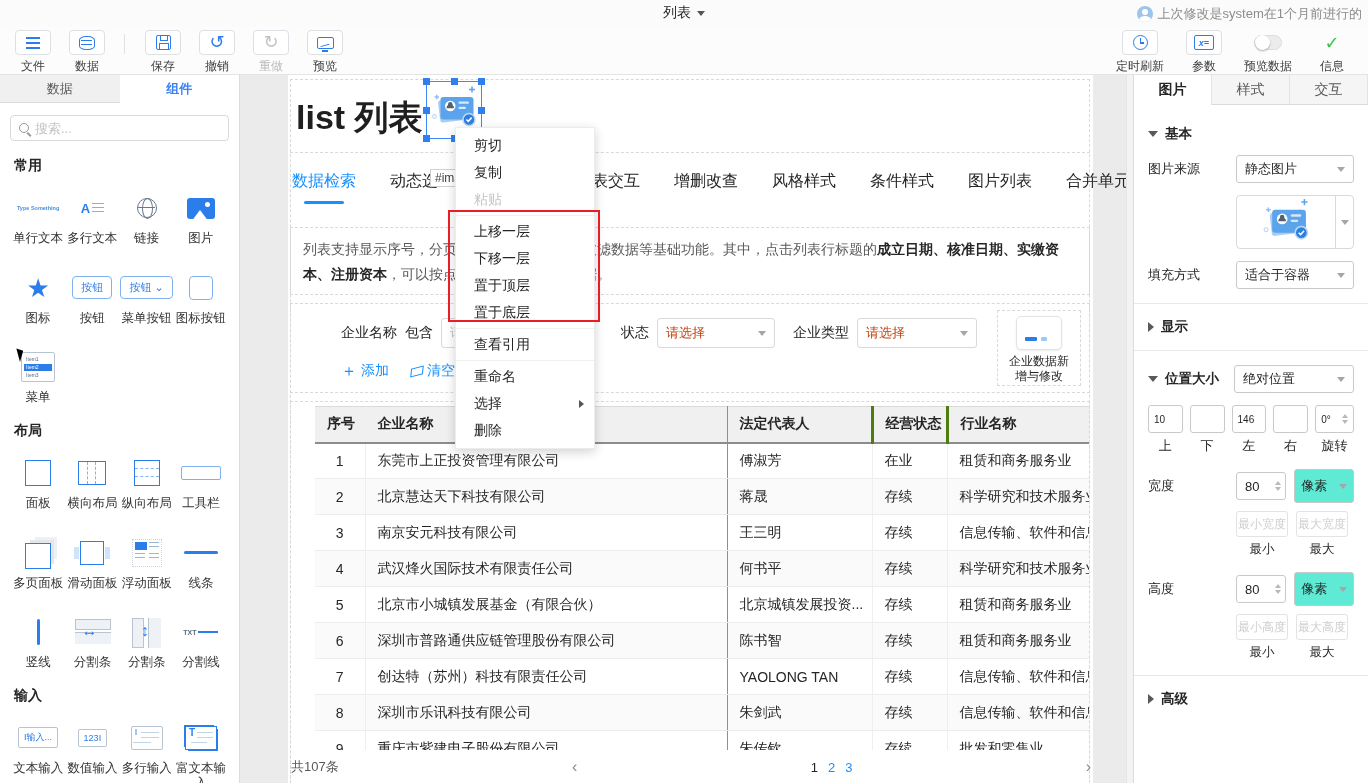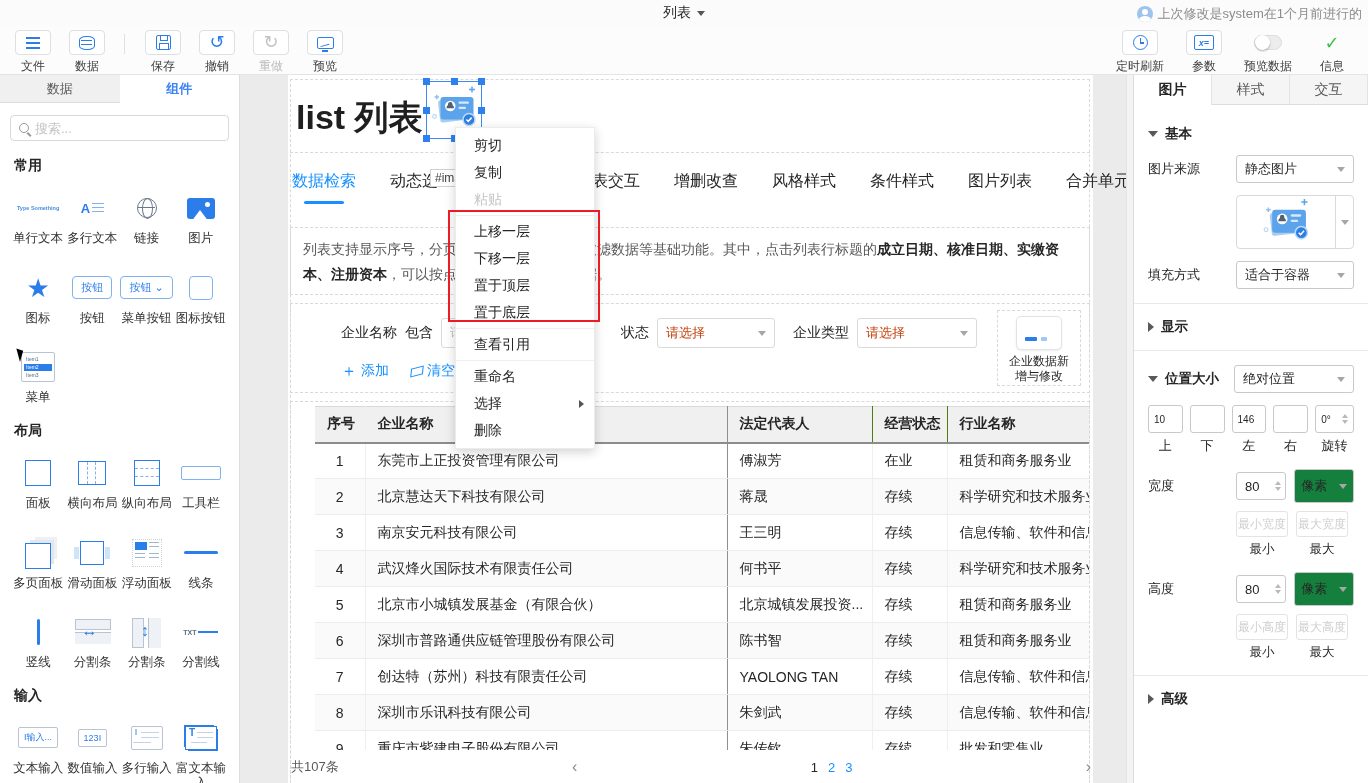--- a/index.html
+++ b/index.html
@@ -148,21 +148,21 @@
   .clear-icon { width:12px; height:9px; background:#fff; border:1.5px solid #1890ff; transform:skewX(-20deg) rotate(-15deg); display:inline-block; }
   #crud-comp { position:absolute; right:8px; top:6px; width:84px; height:76px; border:1px dashed #d9d9d9; display:flex; flex-direction:column; align-items:center; padding-top:5px; }
   .crud-icon { width:46px; height:34px; background:#fff; border:1px solid #e3e3e3; border-radius:5px; box-shadow:0 1px 2px rgba(0,0,0,.08); position:relative; }
   .crud-icon::before { content:""; position:absolute; left:8px; bottom:8px; width:12px; height:4px; background:#2b7de9; border-radius:1px; }
   .crud-icon::after { content:""; position:absolute; left:24px; bottom:8px; width:6px; height:4px; background:#9ec8f5; border-radius:1px; }
   #crud-label { font-size:12px; color:#262626; text-align:center; line-height:15px; margin-top:4px; width:70px; }
   
   #list-box { position:absolute; left:2px; top:326px; width:800px; height:392px; border:1px dashed #d9d9d9; }
   #table-clip { position:absolute; left:24px; top:4px; width:774px; height:344px; overflow:hidden; }
   table { border-collapse:collapse; table-layout:fixed; width:930px; font-size:14px; }
-  th { background:#f0f0f1; font-weight:bold; color:#262626; text-align:left; height:36px; padding:0 12px; border-top:1px solid #d9d9d9; border-bottom:2px solid #8c8c8c; border-right:1px solid #4d7c0f; white-space:nowrap; overflow:hidden; }
+  th { background:#f0f0f1; font-weight:bold; color:#262626; text-align:left; height:36px; padding:0 12px; border-top:1px solid #d9d9d9; border-bottom:2px solid #8c8c8c; border-right:3px solid #4d7c0f; white-space:nowrap; overflow:hidden; }
   td { height:36px; padding:0 12px; border-bottom:1px solid #ececec; border-right:1px solid #efefef; color:#262626; white-space:nowrap; overflow:hidden; }
   tbody tr:nth-child(even) { background:#fafafa; }
   col.c-num { width:50px; } col.c-name { width:362px; } col.c-rep { width:145px; } col.c-status { width:75px; } col.c-ind { width:298px; }
   .td-num { text-align:center; }
   td:first-child, th:first-child { border-right:1px solid #efefef; }
   td:nth-child(2), th:nth-child(2) { border-right:1px solid #8f8f8f; }
   #pagination { position:absolute; left:0; top:356px; width:800px; display:flex; justify-content:space-between; align-items:center; gap:10px; font-size:13px; color:#595959; }
   .pg-arrow { color:#8c8c8c; font-size:16px; cursor:pointer; }
   .pg-num { cursor:pointer; color:#1890ff; }
   .pg-num.current { color:#262626; }
@@ -194,21 +194,21 @@
   .pos-grid { display:flex; gap:7px; margin-bottom:2px; }
   .pos-input { width:40px; height:28px; border:1px solid #c9c9c9; border-radius:3px; padding:0 5px; font-size:10px; display:flex; align-items:center; background:#fff; }
   .pos-input.spin { width:45px; justify-content:space-between; }
   .spinner { display:flex; flex-direction:column; gap:2px; }
   .spin-up { width:0; height:0; border-left:3.5px solid transparent; border-right:3.5px solid transparent; border-bottom:4px solid #b9b9b9; }
   .spin-dn { width:0; height:0; border-left:3.5px solid transparent; border-right:3.5px solid transparent; border-top:4px solid #b9b9b9; }
   .pos-labels { display:flex; gap:7px; margin:4px 0 14px 0; }
   .pos-labels span { width:40px; text-align:center; font-size:13px; }
   .pos-labels span:last-child { width:45px; }
   .dim-input { width:52px; height:28px; border:1px solid #c9c9c9; border-radius:3px; padding:0 4px 0 8px; font-size:13px; display:flex; align-items:center; justify-content:space-between; background:#fff; }
-  .unit-select { width:62px; height:28px; border:1px solid #c9c9c9; border-radius:3px; padding:16px 6px; font-size:13px; display:flex; align-items:center; justify-content:space-between; margin-left:8px; background:#15803d; cursor:pointer; }
+  .unit-select { width:62px; height:28px; border:1px solid #c9c9c9; border-radius:3px; padding:16px 6px; font-size:13px; display:flex; align-items:center; justify-content:space-between; margin-left:8px; background:#5eead4; cursor:pointer; }
   .minmax-row { display:flex; gap:8px; margin:0 0 4px 88px; }
   .mm-input { width:52px; height:26px; border:1px solid #e3e3e3; border-radius:3px; font-size:12px; color:#cfcfcf; display:flex; align-items:center; justify-content:center; background:#fff; }
   .minmax-labels { display:flex; gap:8px; margin:0 0 14px 88px; }
   .minmax-labels span { width:52px; text-align:center; font-size:12.5px; color:#262626; }
   #scroll-strip { position:absolute; left:1126px; top:75px; width:7px; height:708px; background:#f3f3f3; border-left:1px solid #e5e5e5; z-index:4; }
 </style>
 </head>
 <body>
 
 <div id="app-header">

